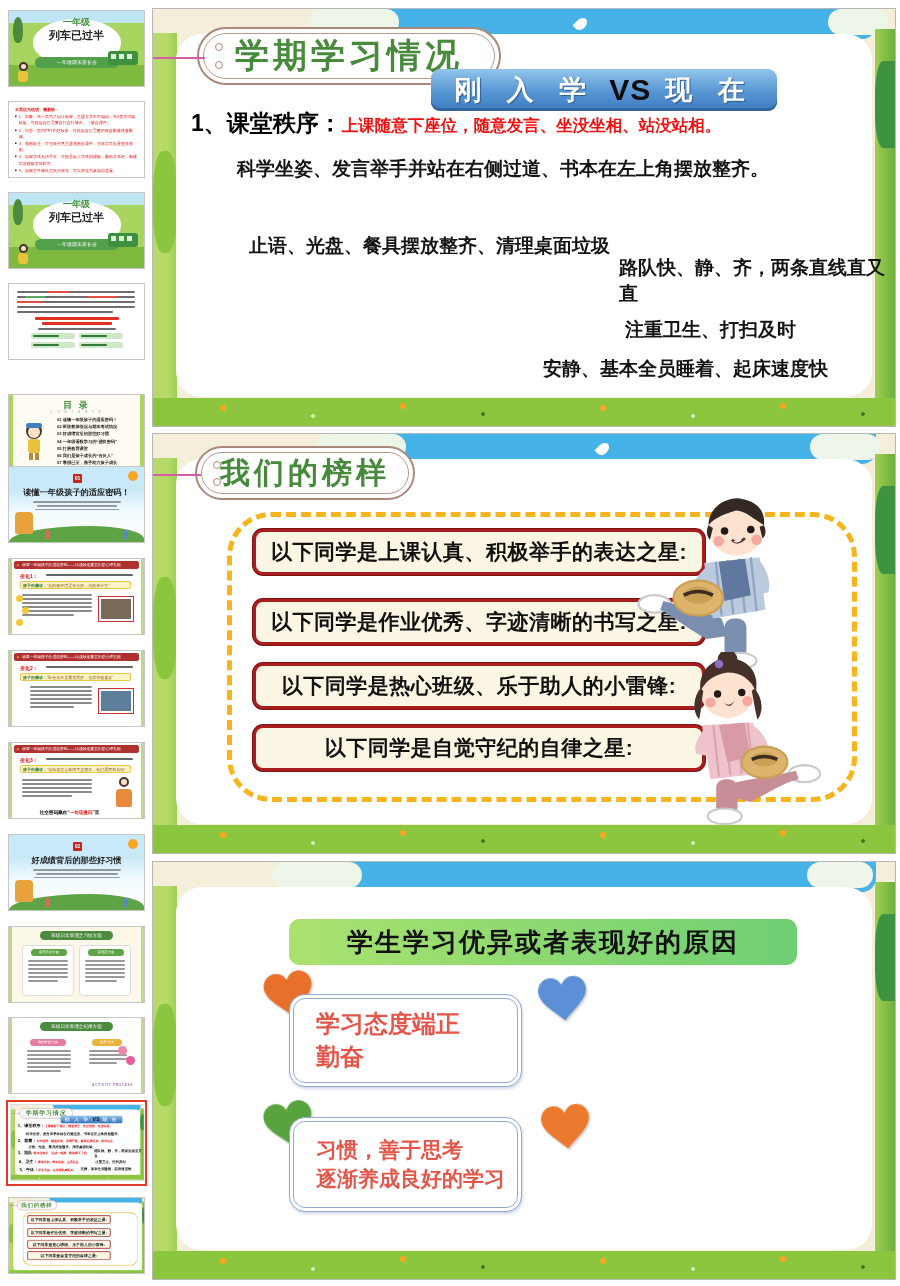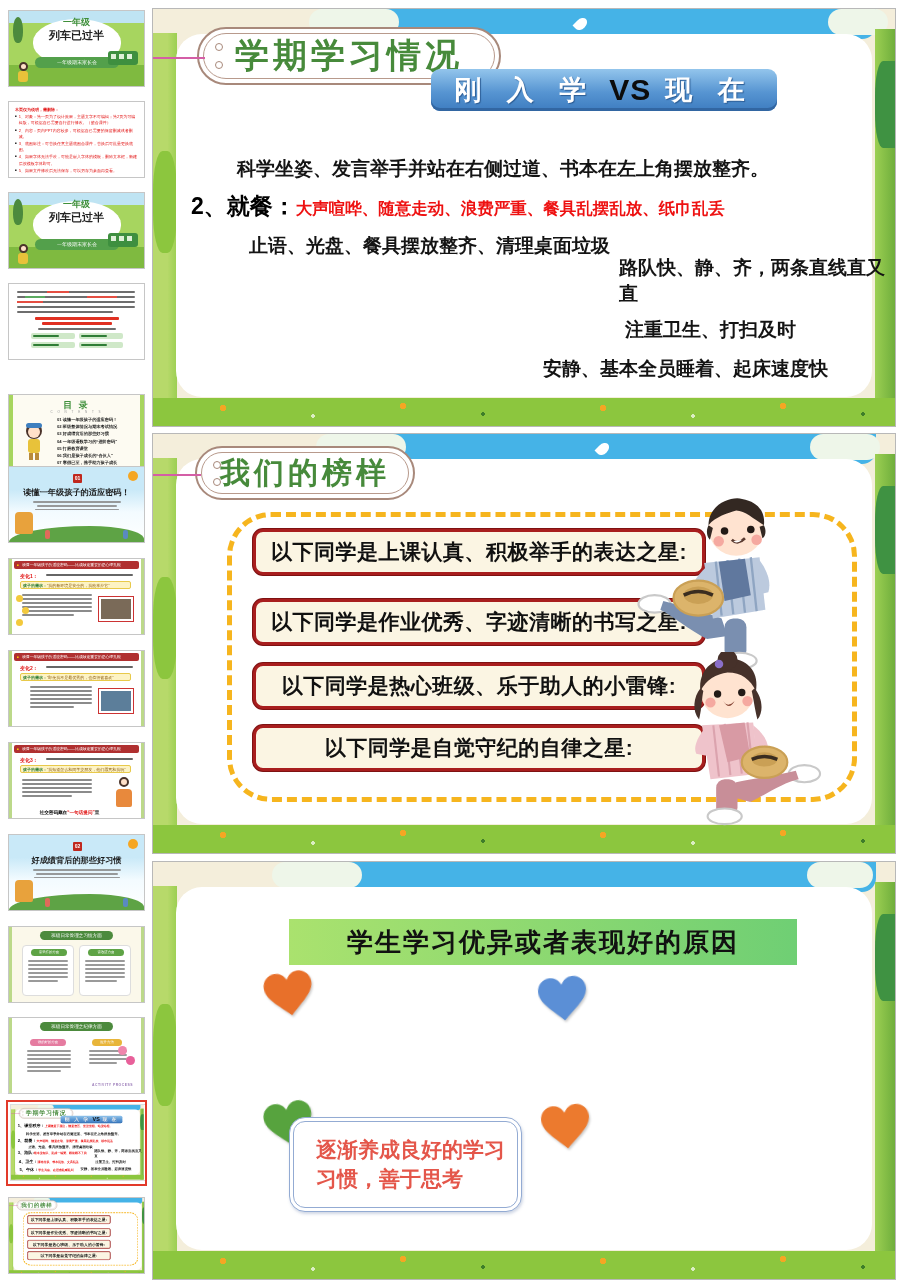--- a/index.html
+++ b/index.html
@@ -152,21 +152,21 @@
 
   
   .dash-box{position:absolute;left:74px;top:78px;width:630px;height:290px;
      border:5px dashed #f6b51e;border-radius:44px;}
   .star-box{position:absolute;left:100px;width:452px;height:46px;background:#fbf5e3;
      border:3.5px solid #a81e1e;border-radius:10px;box-shadow:0 0 0 1px #7e1212;
      display:flex;align-items:center;justify-content:center;
      font-size:21px;font-weight:900;color:#111;letter-spacing:.5px;white-space:nowrap;}
 
   
-  .c-banner{position:absolute;left:136px;top:57px;width:508px;height:46px;border-radius:0;
+  .c-banner{position:absolute;left:136px;top:57px;width:508px;height:46px;border-radius:10px;
      background:linear-gradient(90deg,#aae26e,#6fcf74);
      display:flex;align-items:center;justify-content:center;
      font-size:26px;font-weight:900;color:#111;letter-spacing:2px;}
   .card{position:absolute;background:#fff;border:1.6px solid #93abd3;border-radius:16px;
      box-shadow:1px 2px 3px rgba(120,140,180,.35);}
   .card:before{content:"";position:absolute;inset:3px;border:1.4px solid #93abd3;border-radius:12px;}
   .card .txt{position:absolute;left:26px;top:0;bottom:0;right:8px;display:flex;flex-direction:column;justify-content:center;
      font-size:24px;font-weight:900;color:#e4564a;line-height:1.35;}
   .heart{position:absolute;width:48px;height:45px;filter:drop-shadow(1px 2px 1px rgba(0,0,0,.2));}
 
@@ -516,25 +516,25 @@
     <span class="pill-text" style="font-size:34px">学期学习情况</span>
   </div>
   <div class="pinline" style="top:48px;width:52px"></div>
 
   <div class="vs-banner">
     <span class="cn">刚 入 学</span>
     <span class="vs">VS</span>
     <span class="cn">现 在</span>
   </div>
 
+  <div class="a-item" style="left:38px;top:99px">
+    <span class="a-label">1、课堂秩序：</span><span class="a-bad">上课随意下座位，随意发言、坐没坐相、站没站相。</span>
+  </div>
   <div class="a-good" style="left:84px;top:147px">科学坐姿、发言举手并站在右侧过道、书本在左上角摆放整齐。</div>
 
-  <div class="a-item" style="left:38px;top:182px">
-    <span class="a-label">2、就餐：</span><span class="a-bad">大声喧哗、随意走动、浪费严重、餐具乱摆乱放、纸巾乱丢</span>
-  </div>
   <div class="a-good" style="left:96px;top:224px">止语、光盘、餐具摆放整齐、清理桌面垃圾</div>
 
   <div class="a-good" style="left:466px;top:246px;width:274px;white-space:normal">路队快、静、齐，两条直线直又直</div>
 
   <div class="a-good" style="left:472px;top:308px">注重卫生、打扫及时</div>
 
   <div class="a-good" style="left:390px;top:347px">安静、基本全员睡着、起床速度快</div>
 </section>
 
 <section class="slide" id="slideB">
@@ -624,31 +624,37 @@
   <div class="edgeL"></div>
   <div class="edgeR"></div>
   <div class="grassB"></div>
   <div class="panel"></div>
 
   <div class="c-banner">学生学习优异或者表现好的原因</div>
 
   <svg class="heart" style="left:112px;top:110px;transform:rotate(-9deg)" viewBox="0 0 32 30">
     <path d="M16 29 C8 21 0 16 0 8.5 C0 3.8 3.8 0 8.4 0 C11.8 0 14.7 2.2 16 5.2 C17.3 2.2 20.2 0 23.6 0 C28.2 0 32 3.8 32 8.5 C32 16 24 21 16 29 Z" fill="#e8702a"></path>
   </svg>
+  <div class="card" style="left:136px;top:132px;width:233px;height:93px">
+    <div class="txt">
+        <span>学习态度端正</span>
+        <span>勤奋</span>
+      </div>
+  </div>
 
   <svg class="heart" style="left:386px;top:115px;transform:rotate(-6deg)" viewBox="0 0 32 30">
     <path d="M16 29 C8 21 0 16 0 8.5 C0 3.8 3.8 0 8.4 0 C11.8 0 14.7 2.2 16 5.2 C17.3 2.2 20.2 0 23.6 0 C28.2 0 32 3.8 32 8.5 C32 16 24 21 16 29 Z" fill="#5b8fd6"></path>
   </svg>
 
   <svg class="heart" style="left:112px;top:240px;transform:rotate(-10deg)" viewBox="0 0 32 30">
     <path d="M16 29 C8 21 0 16 0 8.5 C0 3.8 3.8 0 8.4 0 C11.8 0 14.7 2.2 16 5.2 C17.3 2.2 20.2 0 23.6 0 C28.2 0 32 3.8 32 8.5 C32 16 24 21 16 29 Z" fill="#57a33e"></path>
   </svg>
   <div class="card" style="left:136px;top:255px;width:233px;height:95px">
     <div class="txt" style="font-size:21px">
+        <span>习惯，善于思考</span>
         <span>逐渐养成良好的学习</span>
-        <span>习惯，善于思考</span>
       </div>
   </div>
 
   <svg class="heart" style="left:389px;top:243px;transform:rotate(-6deg)" viewBox="0 0 32 30">
     <path d="M16 29 C8 21 0 16 0 8.5 C0 3.8 3.8 0 8.4 0 C11.8 0 14.7 2.2 16 5.2 C17.3 2.2 20.2 0 23.6 0 C28.2 0 32 3.8 32 8.5 C32 16 24 21 16 29 Z" fill="#ec7a2e"></path>
   </svg>
 </section>
 
 </body></html>

